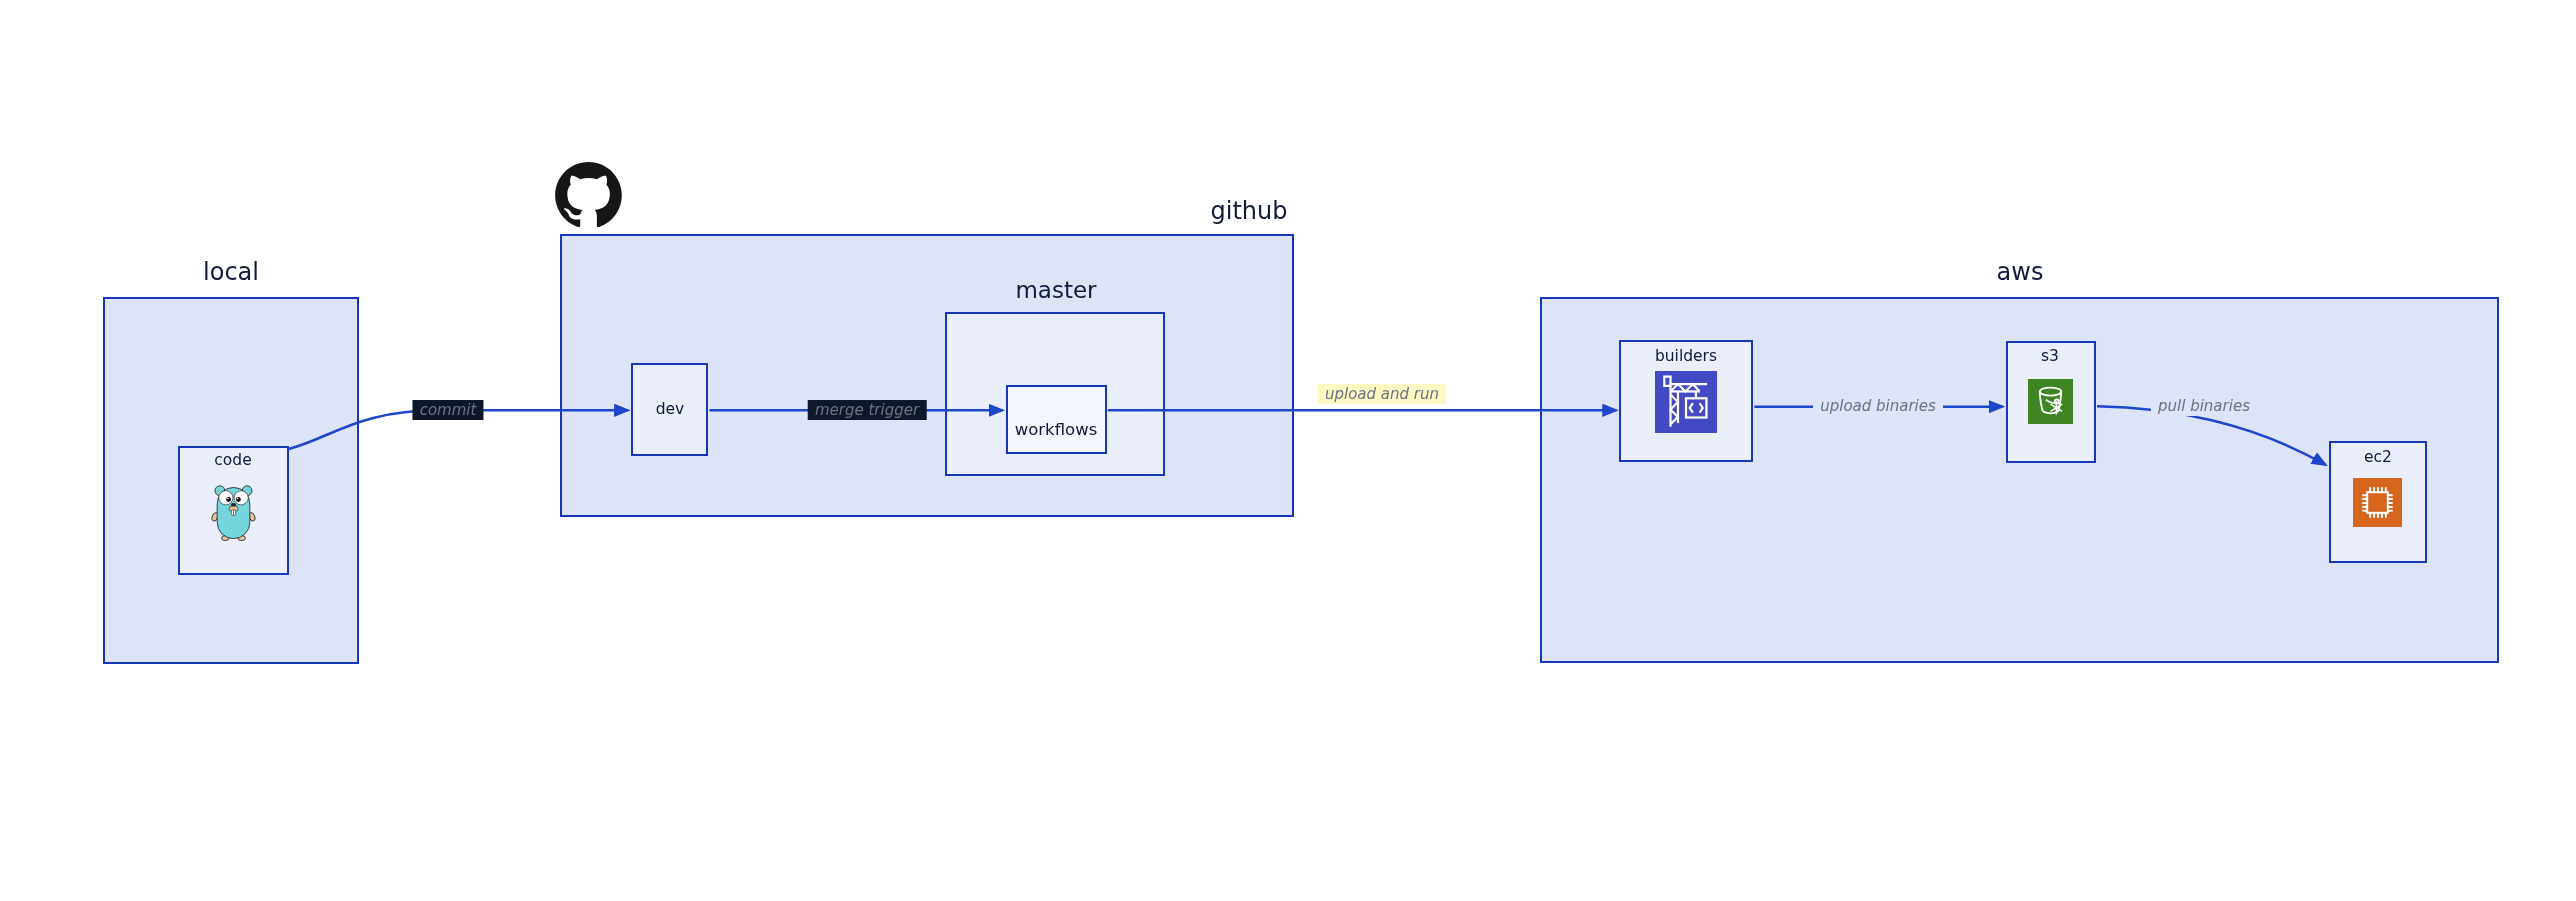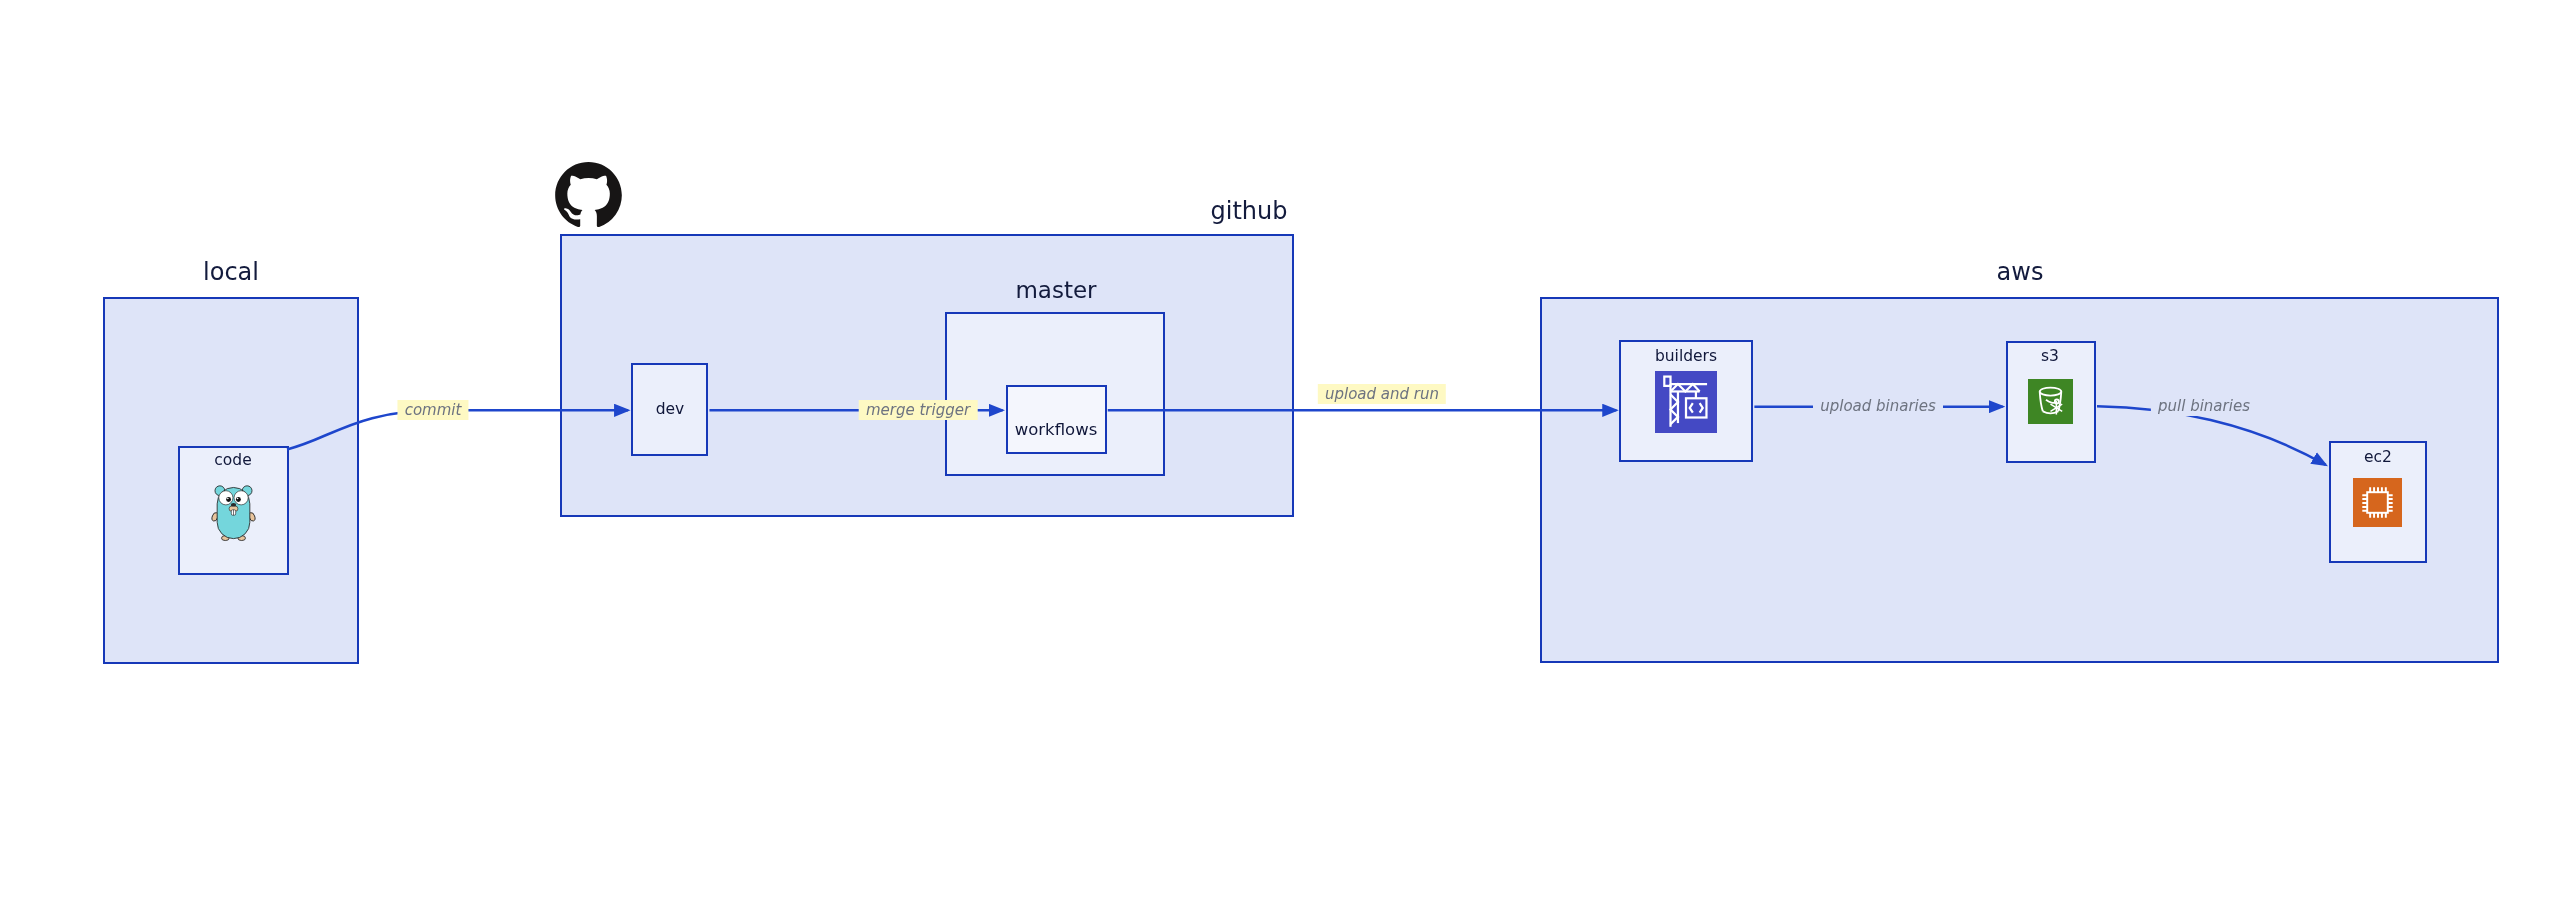--- a/index.html
+++ b/index.html
@@ -128,21 +128,21 @@
     </defs>
     <g stroke="#1e46cc" stroke-width="5" fill="none">
       <path d="M 557 872 C 645 850 690 796 855 796 L 1219 796" marker-end="url(#ah)"></path>
       <path d="M 1377 796 L 1946 796" marker-end="url(#ah)"></path>
       <path d="M 2150 796 L 3137 796" marker-end="url(#ah)"></path>
       <path d="M 3405 789 L 3887 789" marker-end="url(#ah)"></path>
       <path d="M 4070 788 C 4210 790 4370 820 4514 902" marker-end="url(#ah)"></path>
     </g>
   </svg>
 
-  <div class="elabel" style="left:433px;top:410px;background:#fef9c3;">commit</div>
-  <div class="elabel" style="left:918px;top:410px;background:#fef9c3;">merge trigger</div>
+  <div class="elabel" style="left:448px;top:410px;background:#0f172a;">commit</div>
+  <div class="elabel" style="left:867px;top:410px;background:#0f172a;">merge trigger</div>
   <div class="elabel" style="left:1382px;top:394px;background:#fef9c3;">upload and run</div>
   <div class="elabel" style="left:1878px;top:406px;background:#dee4f8;">upload binaries</div>
   <div class="elabel" style="left:2204px;top:406px;background:#dee4f8;">pull binaries</div>
 
 
 </div>
 
 
 </body></html>

